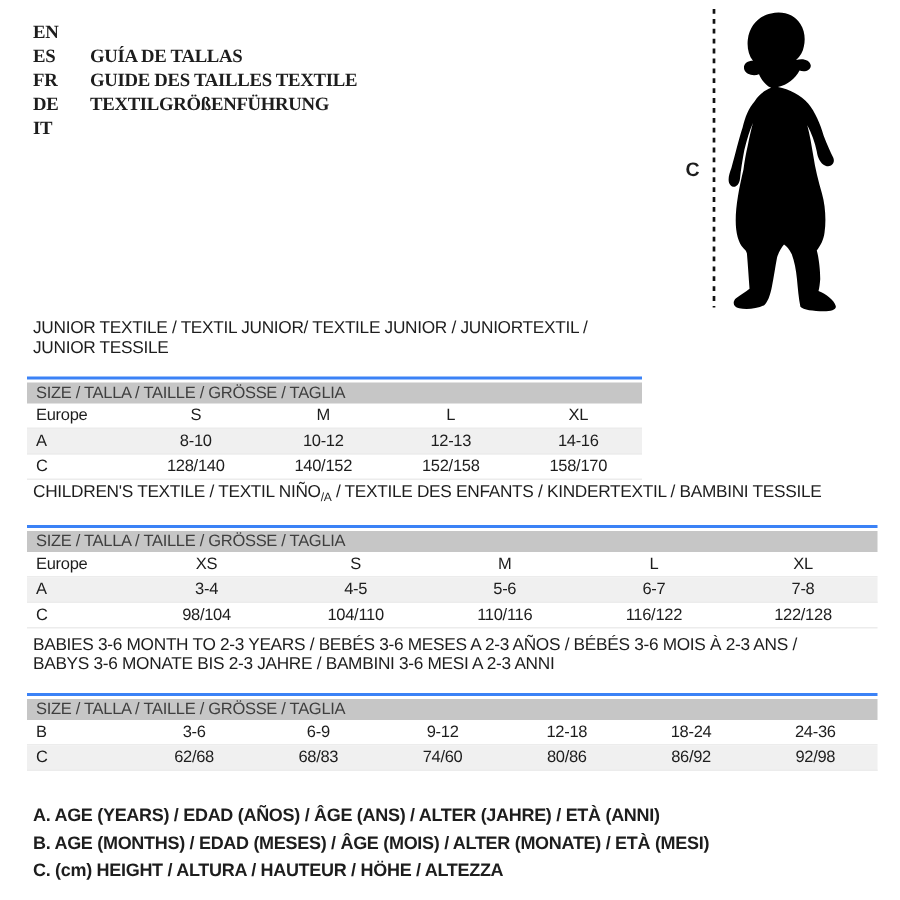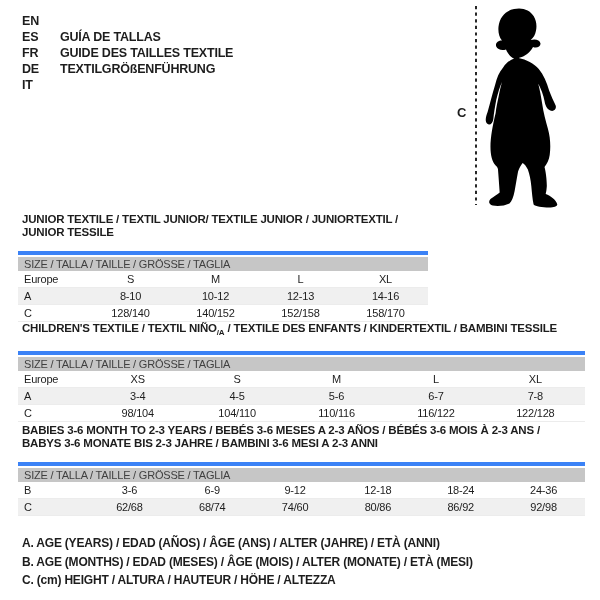--- a/index.html
+++ b/index.html
@@ -2,30 +2,30 @@
 <html style="--bar: #c6c6c6; --alt: #f0f0f0;"><head>
 <meta charset="utf-8">
 <style>
   html,body { margin:0; padding:0; background:#fff; }
   .canvas {
     position:relative; width:600px; height:600px; background:#fff;
     font-family:"Liberation Sans", sans-serif; color:#1d1d1d; overflow:hidden;
   }
   
   .lang-block { position:absolute; left:22px; top:13px; }
-  .lang-row { display:flex; font-weight:bold; font-size:12.5px; line-height:16px; letter-spacing:-0.2px; }
+  .lang-row { display:flex; font-weight:bold; font-size:12.5px; line-height:16px; letter-spacing:-0.2px;font-family:Liberation Serif, serif; }
   .lang-code { width:38px; }
   
   .figure-area { position:absolute; left:447px; top:4px; width:150px; height:208px; }
   .height-label { position:absolute; left:457px; top:105px; font-size:13px; font-weight:bold; }
   
   .section { position:absolute; letter-spacing:-0.2px; }
-  .section-title { font-weight:bold; font-size:11.5px; line-height:13px; padding-left:4px; margin-bottom:12px; }
+  .section-title { font-weight:normal; font-size:11.5px; line-height:13px; padding-left:4px; margin-bottom:12px; }
   .subscript { font-size:8px; vertical-align:sub; }
-  .size-table { border-top:4px solid #3b82f6; }
+  .size-table { border-top:2px solid #3b82f6; }
   .size-bar {
     margin-top:2px; background:var(--bar,#c6c6c6); color:#3f3f3f;
     font-size:11px; height:14px; line-height:14px; padding-left:6px;
   }
   .t-row { display:flex; height:16px; font-size:11px; line-height:16px; border-bottom:1px solid #ececec; }
   .t-row.alt { background:var(--alt,#f0f0f0); }
   .cell { flex:1; text-align:center; }
   .label-cell { flex:0 0 64px; text-align:left; padding-left:6px; }
   
   .footnotes { position:absolute; left:22px; top:534px; font-weight:bold; font-size:12px; line-height:18.5px; letter-spacing:-0.2px; }
@@ -195,21 +195,21 @@
             <span class="cell">3-6</span>
             <span class="cell">6-9</span>
             <span class="cell">9-12</span>
             <span class="cell">12-18</span>
             <span class="cell">18-24</span>
             <span class="cell">24-36</span>
           </div>
           <div class="t-row alt">
             <span class="cell label-cell">C</span>
             <span class="cell">62/68</span>
-            <span class="cell">68/74</span>
+            <span class="cell">68/83</span>
             <span class="cell">74/60</span>
             <span class="cell">80/86</span>
             <span class="cell">86/92</span>
             <span class="cell">92/98</span>
           </div>
         </div>
     </div>
   </div>
 
   <div class="footnotes">

